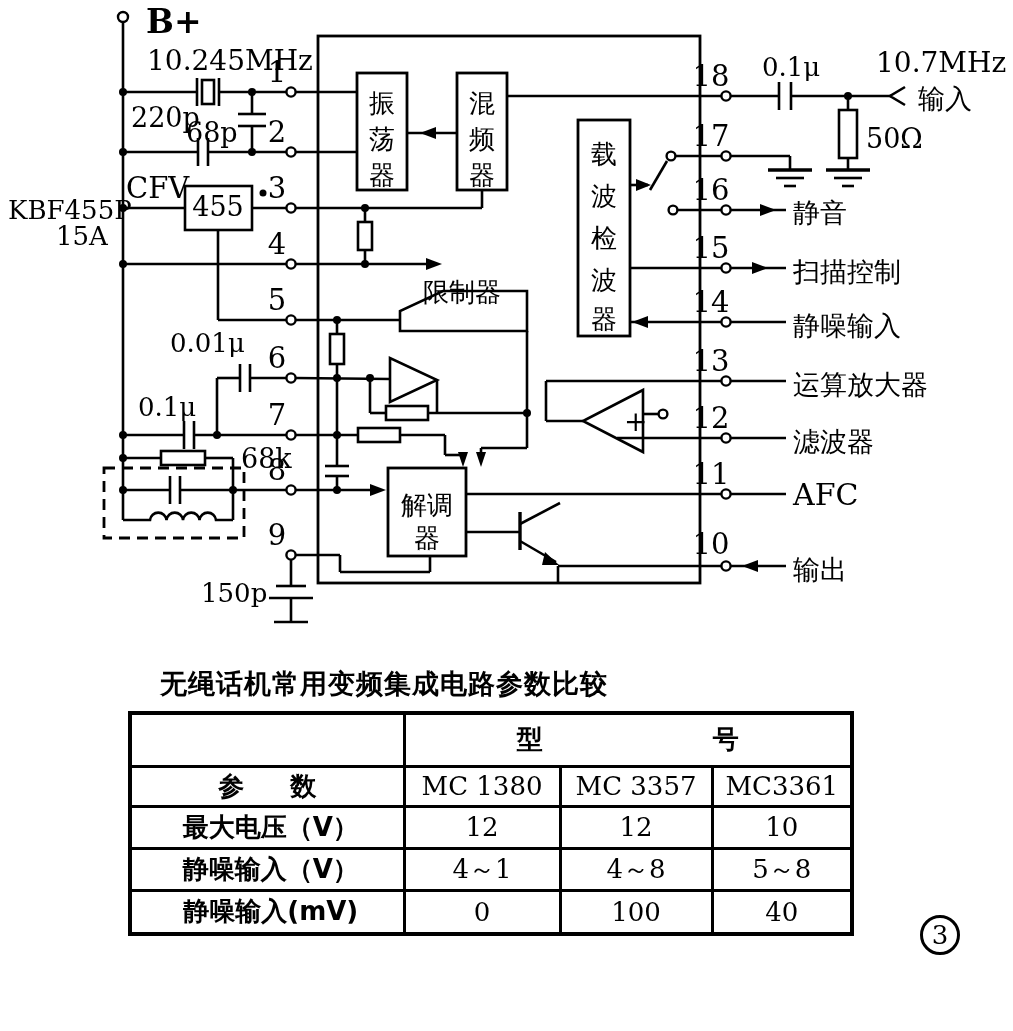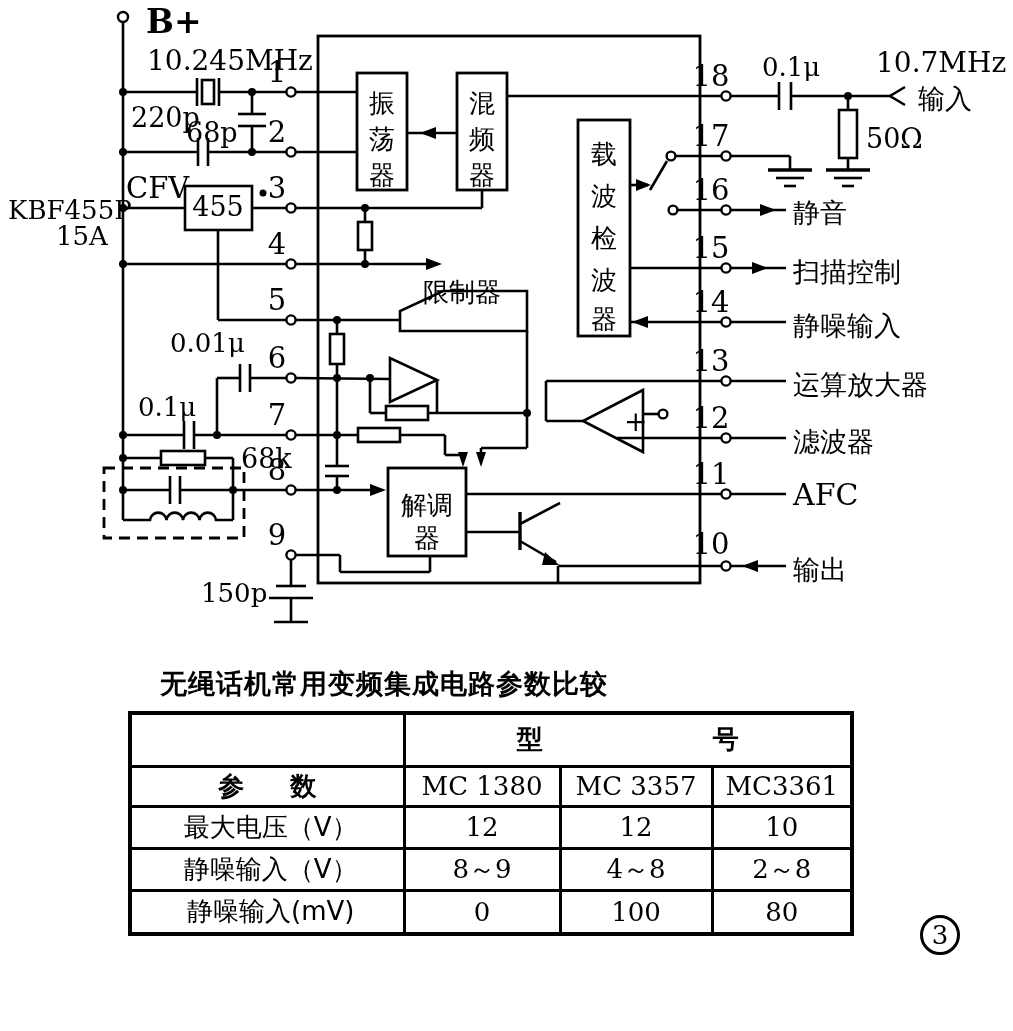--- a/index.html
+++ b/index.html
@@ -16,21 +16,21 @@
   svg text{fill:#000;}
   text.lat{font-family:"DejaVu Serif",serif;}
   text.cjk{font-family:"DejaVu Sans",sans-serif;}
   .dashedbox{stroke-dasharray:11 7;fill:none;}
 
   #tbl-title{position:absolute;left:160px;top:666px;width:719px;text-align:left;
              font-size:27px;font-weight:bold;letter-spacing:1px;}
   table#cmp{position:absolute;left:128px;top:711px;border-collapse:collapse;table-layout:fixed;
             border:4px solid #000;}
   table#cmp td{border:3px solid #000;text-align:center;font-size:26px;overflow:hidden;}
-  td.param{text-align:left;padding-left:8px;font-weight:normal;}
+  td.param{text-align:left;padding-left:8px;font-weight:bold;}
   td.val{font-family:"DejaVu Serif",serif;}
   .modelhead{display:flex;justify-content:center;gap:170px;font-weight:bold;}
   .paramhead{display:flex;justify-content:center;gap:46px;font-weight:bold;}
   td.model{font-family:"DejaVu Serif",serif;}
   #fig-badge{position:absolute;left:920px;top:915px;width:34px;height:34px;border:3px solid #000;
              border-radius:50%;text-align:center;line-height:34px;font-size:26px;
              font-family:"DejaVu Serif",serif;}
 </style>
 </head>
 <body>
@@ -375,28 +375,28 @@
     <td class="model">MC3361</td>
   </tr>
   <tr style="height:42px">
     <td class="param">最大电压（V）</td>
     <td class="val">12</td>
     <td class="val">12</td>
     <td class="val">10</td>
   </tr>
   <tr style="height:42px">
     <td class="param">静噪输入（V）</td>
-    <td class="val">8～9</td>
+    <td class="val">4～1</td>
     <td class="val">4～8</td>
-    <td class="val">2～8</td>
+    <td class="val">5～8</td>
   </tr>
   <tr style="height:44px">
     <td class="param">静噪输入(mV)</td>
     <td class="val">0</td>
     <td class="val">100</td>
-    <td class="val">80</td>
+    <td class="val">40</td>
   </tr>
 </tbody>
     </table>
 
 <div id="fig-badge">3</div>
 
 </div>
 
 </body></html>

